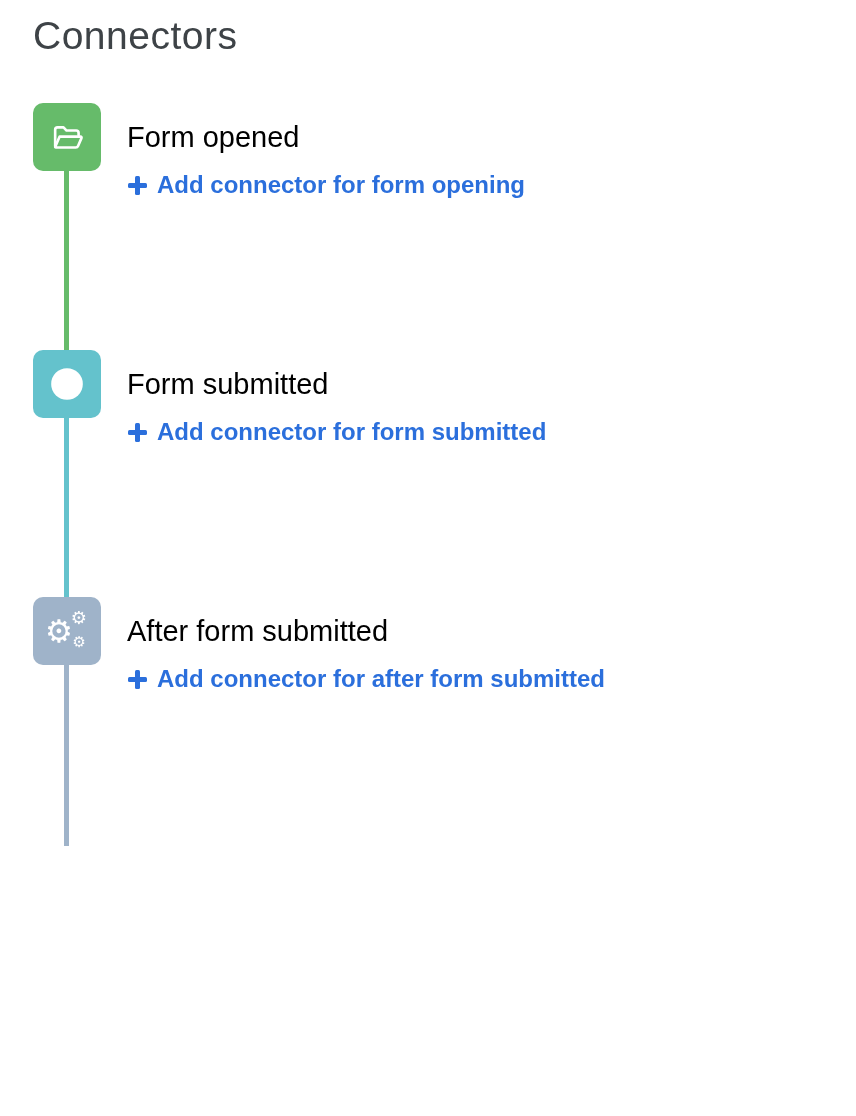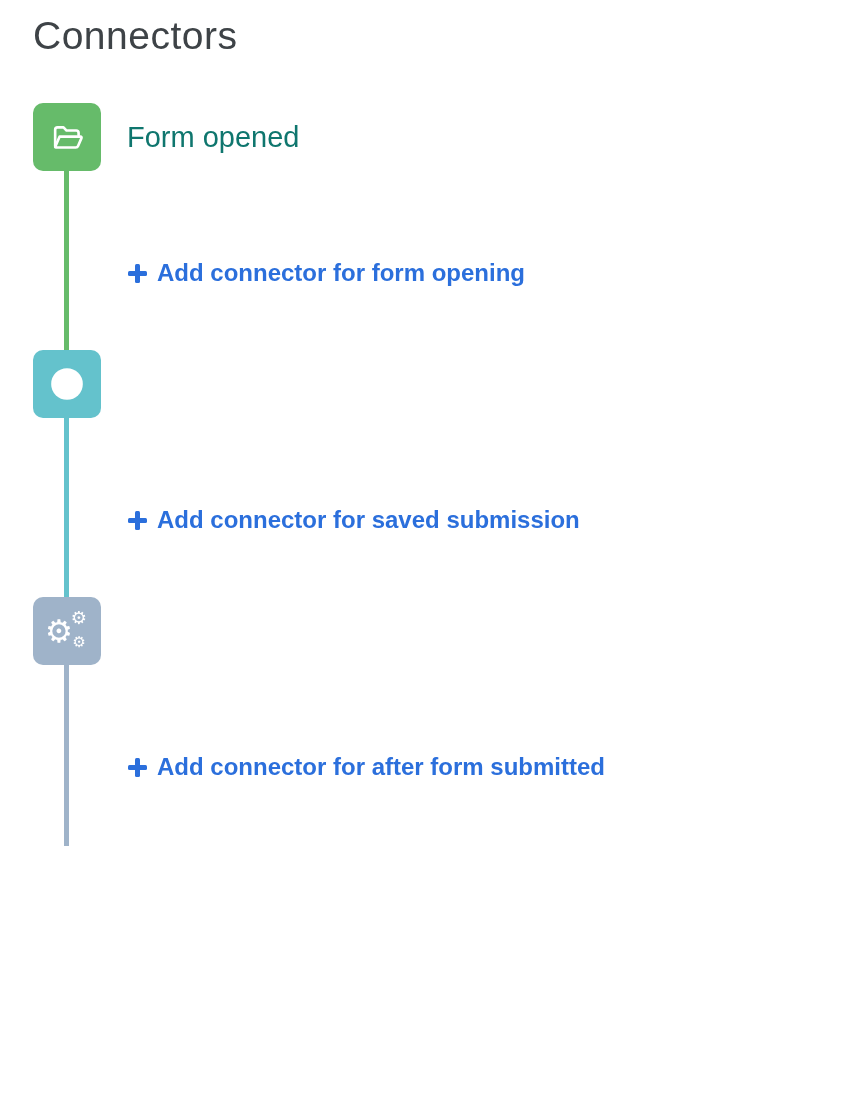--- a/index.html
+++ b/index.html
@@ -54,26 +54,25 @@
     align-items: center;
     justify-content: center;
     color: #ffffff;
     background: var(--event-color, #999);
     position: relative;
     z-index: 1;
   }
   .event-label {
     margin-left: 26px;
     font-size: 29px;
-    color: #0f766e;
+    color: #000000;
     white-space: nowrap;
   }
   .add-link-row {
     margin-left: 95px;
-    margin-top: 88px;
     position: relative;
     z-index: 1;
   }
   .add-link {
     display: inline-flex;
     align-items: center;
     text-decoration: none;
     color: var(--link-color, #2b6fdc);
     font-size: 24px;
     font-weight: bold;
@@ -153,39 +152,41 @@
 
     <div class="event-block" style="--event-color: #64c2cc;">
       <div class="connector-line" style="background-color: rgb(100, 194, 204);"></div>
       <div class="event-row">
         <div class="event-badge">
           <svg class="badge-svg" width="38" height="38" viewBox="0 0 24 24">
             <circle cx="12" cy="12" r="10" fill="#ffffff"></circle>
             <path class="stroke-path check-mark" stroke-width="3.2" d="M7.6 12.3 l2.9 2.9 l5.9 -6"></path>
           </svg>
         </div>
+        <div class="event-label">Form submitted</div>
       </div>
       <div class="add-link-row">
         <a class="add-link">
           <span class="plus-icon"></span>
-          <span>Add connector for saved submission</span>
+          <span>Add connector for form submitted</span>
         </a>
       </div>
     </div>
 
     <div class="event-block last" style="--event-color: #9fb3c9;">
       <div class="connector-line" style="background-color: rgb(159, 179, 201);"></div>
       <div class="event-row">
         <div class="event-badge">
           <div class="cogs-box">
             <span class="cog cog-large">⚙</span>
             <span class="cog cog-small">⚙</span>
             <span class="cog cog-tiny">⚙</span>
           </div>
         </div>
+        <div class="event-label">After form submitted</div>
       </div>
       <div class="add-link-row">
         <a class="add-link">
           <span class="plus-icon"></span>
           <span>Add connector for after form submitted</span>
         </a>
       </div>
     </div>
 
   </div>

